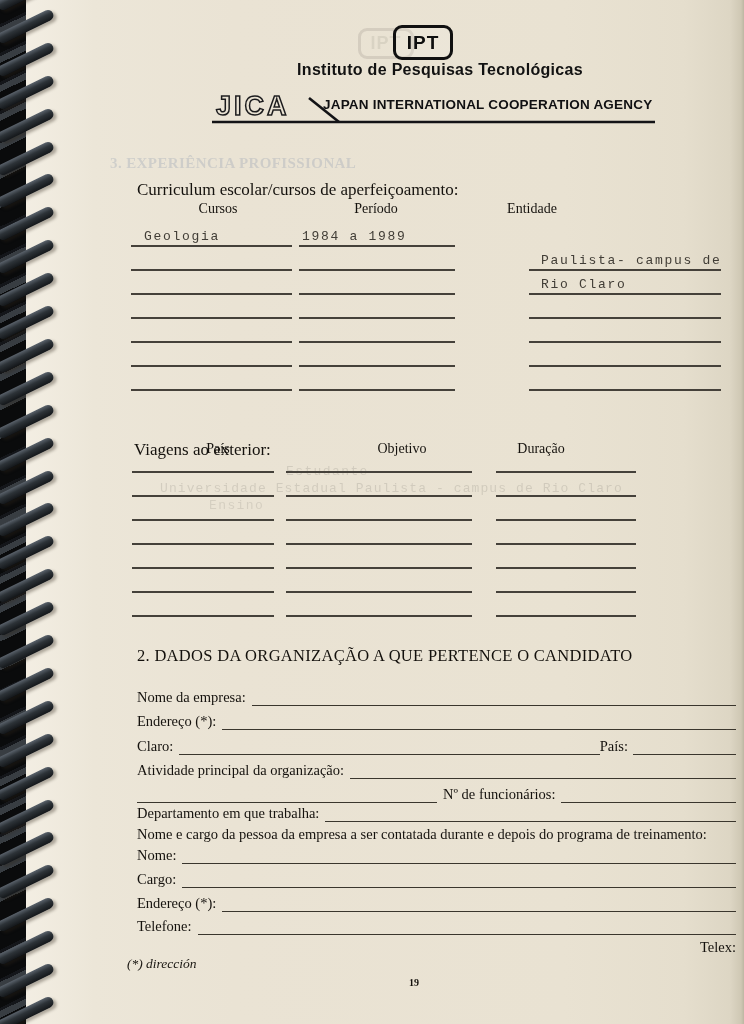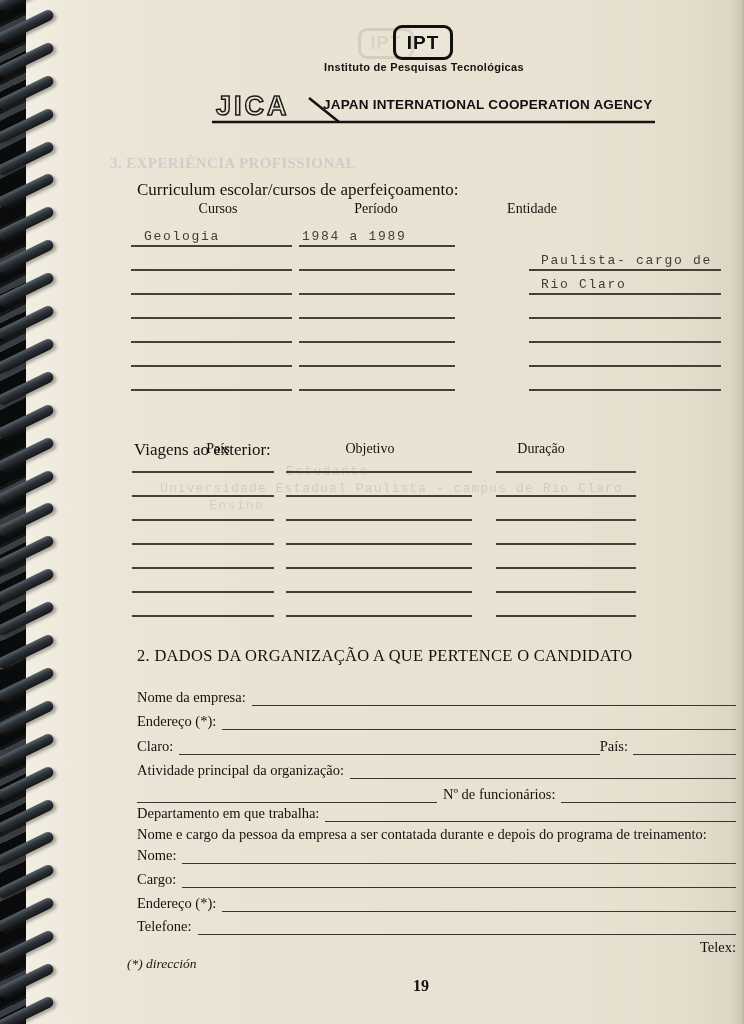--- a/index.html
+++ b/index.html
@@ -35,22 +35,22 @@
     color:rgba(25,22,18,0.08);letter-spacing:1px;
   }
   .ipt-box{
     position:absolute;left:369px;top:25px;width:54px;height:29px;
     border:3px solid #101010;border-radius:9px;
     display:flex;align-items:center;justify-content:center;
     font-family:"Liberation Sans",sans-serif;font-weight:bold;font-size:19px;
     color:#0e0e0e;letter-spacing:1px;background:rgba(255,255,255,0.12);
   }
   .ipt-name{
-    position:absolute;left:240px;top:61px;width:320px;text-align:center;
-    font-family:"Liberation Sans",sans-serif;font-weight:bold;font-size:11px;
+    position:absolute;left:256px;top:61px;width:320px;text-align:center;
+    font-family:"Liberation Sans",sans-serif;font-weight:bold;font-size:16px;
     letter-spacing:0.3px;color:#121212;
   }
   .jica-svg{position:absolute;left:184px;top:88px;}
   .jica-name{
     position:absolute;left:299px;top:97px;
     font-family:"Liberation Sans",sans-serif;font-weight:bold;font-size:13.5px;
     letter-spacing:0.2px;color:#101012;white-space:nowrap;
   }
   
   .ghost-head{
@@ -92,21 +92,21 @@
     position:absolute;left:113px;width:599px;height:20px;
     display:flex;align-items:flex-end;
   }
   .frow .lbl{white-space:nowrap;font-size:14.5px;color:#15120e;line-height:18px;}
   .fill{flex:1 1 auto;border-bottom:1.5px solid #3a362d;height:14px;margin-left:6px;}
   .fill.w103{flex:0 0 103px;margin-left:5px;}
   .fill.w300{flex:0 0 300px;margin-left:0;margin-right:6px;}
   .intro-text{position:absolute;left:113px;top:826px;width:610px;font-size:14.5px;color:#15120e;white-space:nowrap;}
   
   .footnote{position:absolute;left:103px;top:956px;font-style:italic;font-size:13.5px;color:#191611;}
-  .pagenum{position:absolute;left:375px;top:977px;width:30px;text-align:right;font-weight:bold;font-size:16px;color:#14110d;}
+  .pagenum{position:absolute;left:375px;top:977px;width:30px;text-align:center;font-weight:bold;font-size:10px;color:#14110d;}
 </style>
 </head>
 <body>
 
 <div class="page">
 
   <div class="ipt-ghost">IPT</div>
   <div class="ipt-box">IPT</div>
   <div class="ipt-name">Instituto de Pesquisas Tecnológicas</div>
 
@@ -136,21 +136,21 @@
       </div>
   </div>
   <div class="crow" style="top:253px;">
     <div class="cell c1">
         <span class="typed"></span>
       </div>
     <div class="cell c2">
         <span class="typed"></span>
       </div>
     <div class="cell c3">
-        <span class="typed">Paulista- cargo de</span>
+        <span class="typed">Paulista- campus de</span>
       </div>
   </div>
   <div class="crow" style="top:277px;">
     <div class="cell c1">
         <span class="typed"></span>
       </div>
     <div class="cell c2">
         <span class="typed"></span>
       </div>
     <div class="cell c3">
@@ -173,21 +173,21 @@
     <div class="cell c3"></div>
   </div>
   <div class="crow" style="top:373px;">
     <div class="cell c1"></div>
     <div class="cell c2"></div>
     <div class="cell c3"></div>
   </div>
 
   <div class="sec-label" style="left:110px;top:440px;">Viagens ao exterior:</div>
   <div class="thead" style="left:134px;top:441px;">País</div>
-  <div class="thead" style="left:286px;top:441px;">Objetivo</div>
+  <div class="thead" style="left:318px;top:441px;">Objetivo</div>
   <div class="thead" style="left:457px;top:441px;">Duração</div>
 
   <div class="vrow" style="top:455px;">
     <div class="cell c1"></div>
     <div class="cell c2"></div>
     <div class="cell c3"></div>
   </div>
   <div class="vrow" style="top:479px;">
     <div class="cell c1"></div>
     <div class="cell c2"></div>

